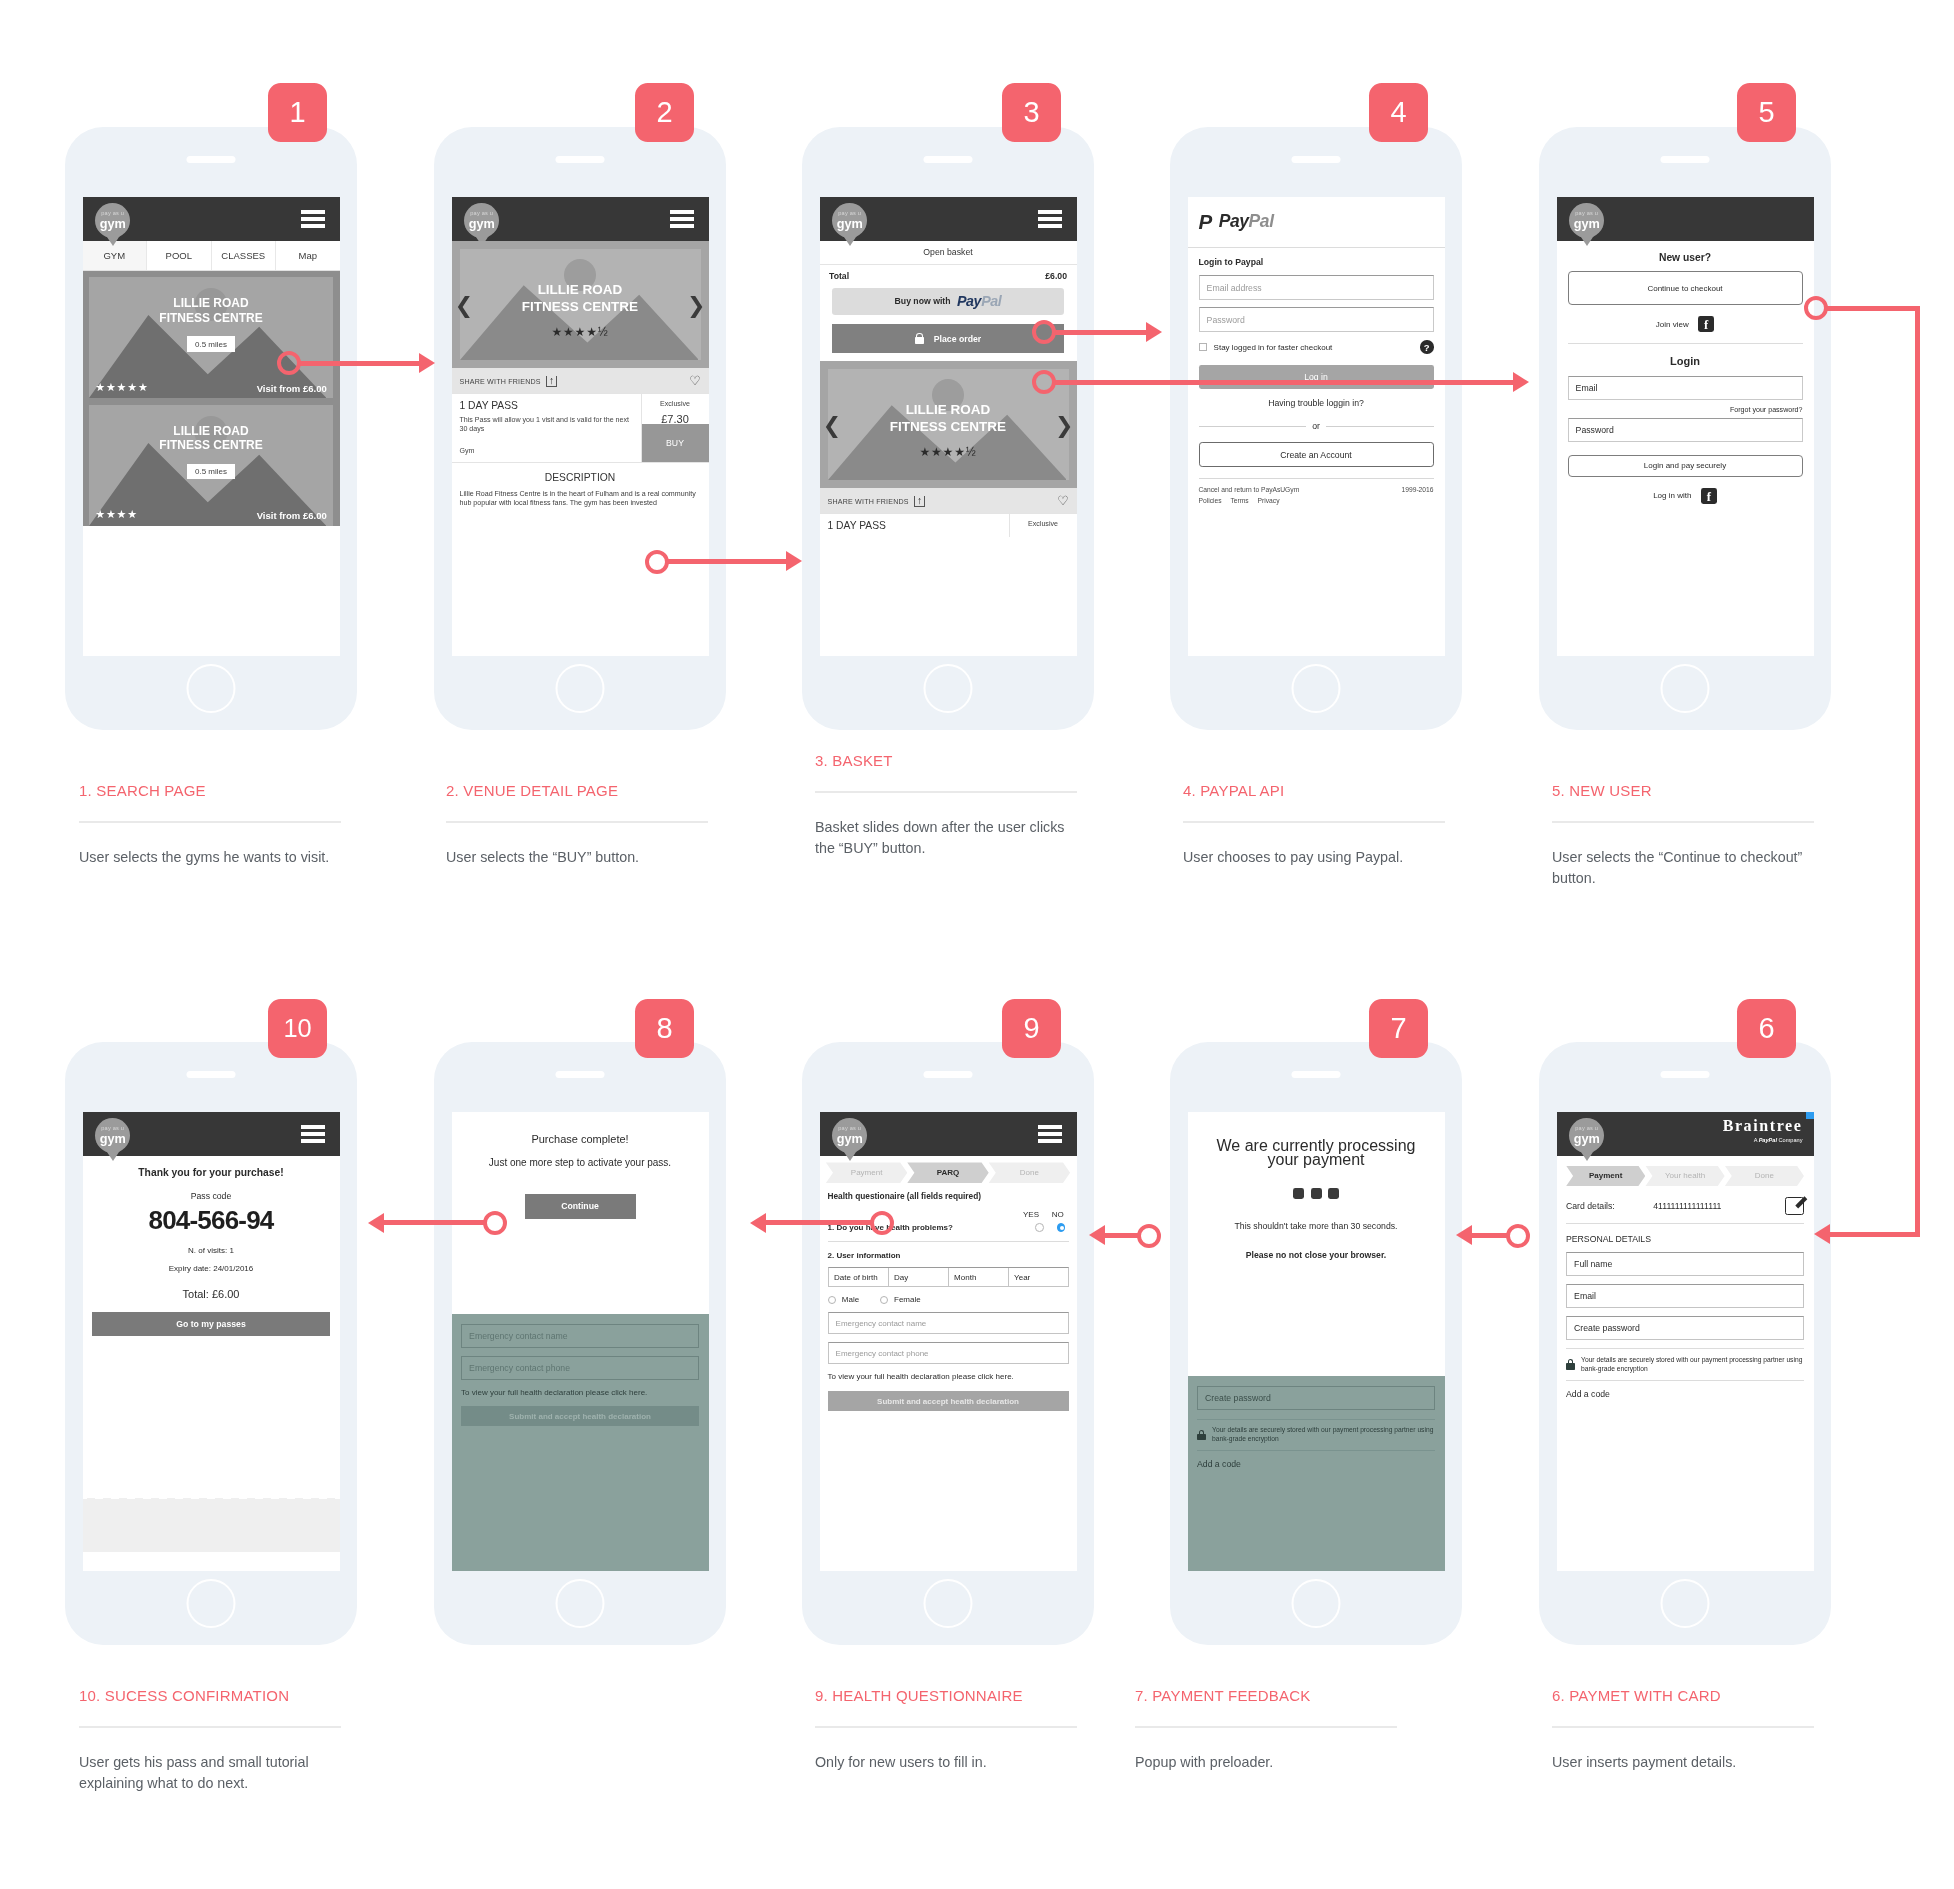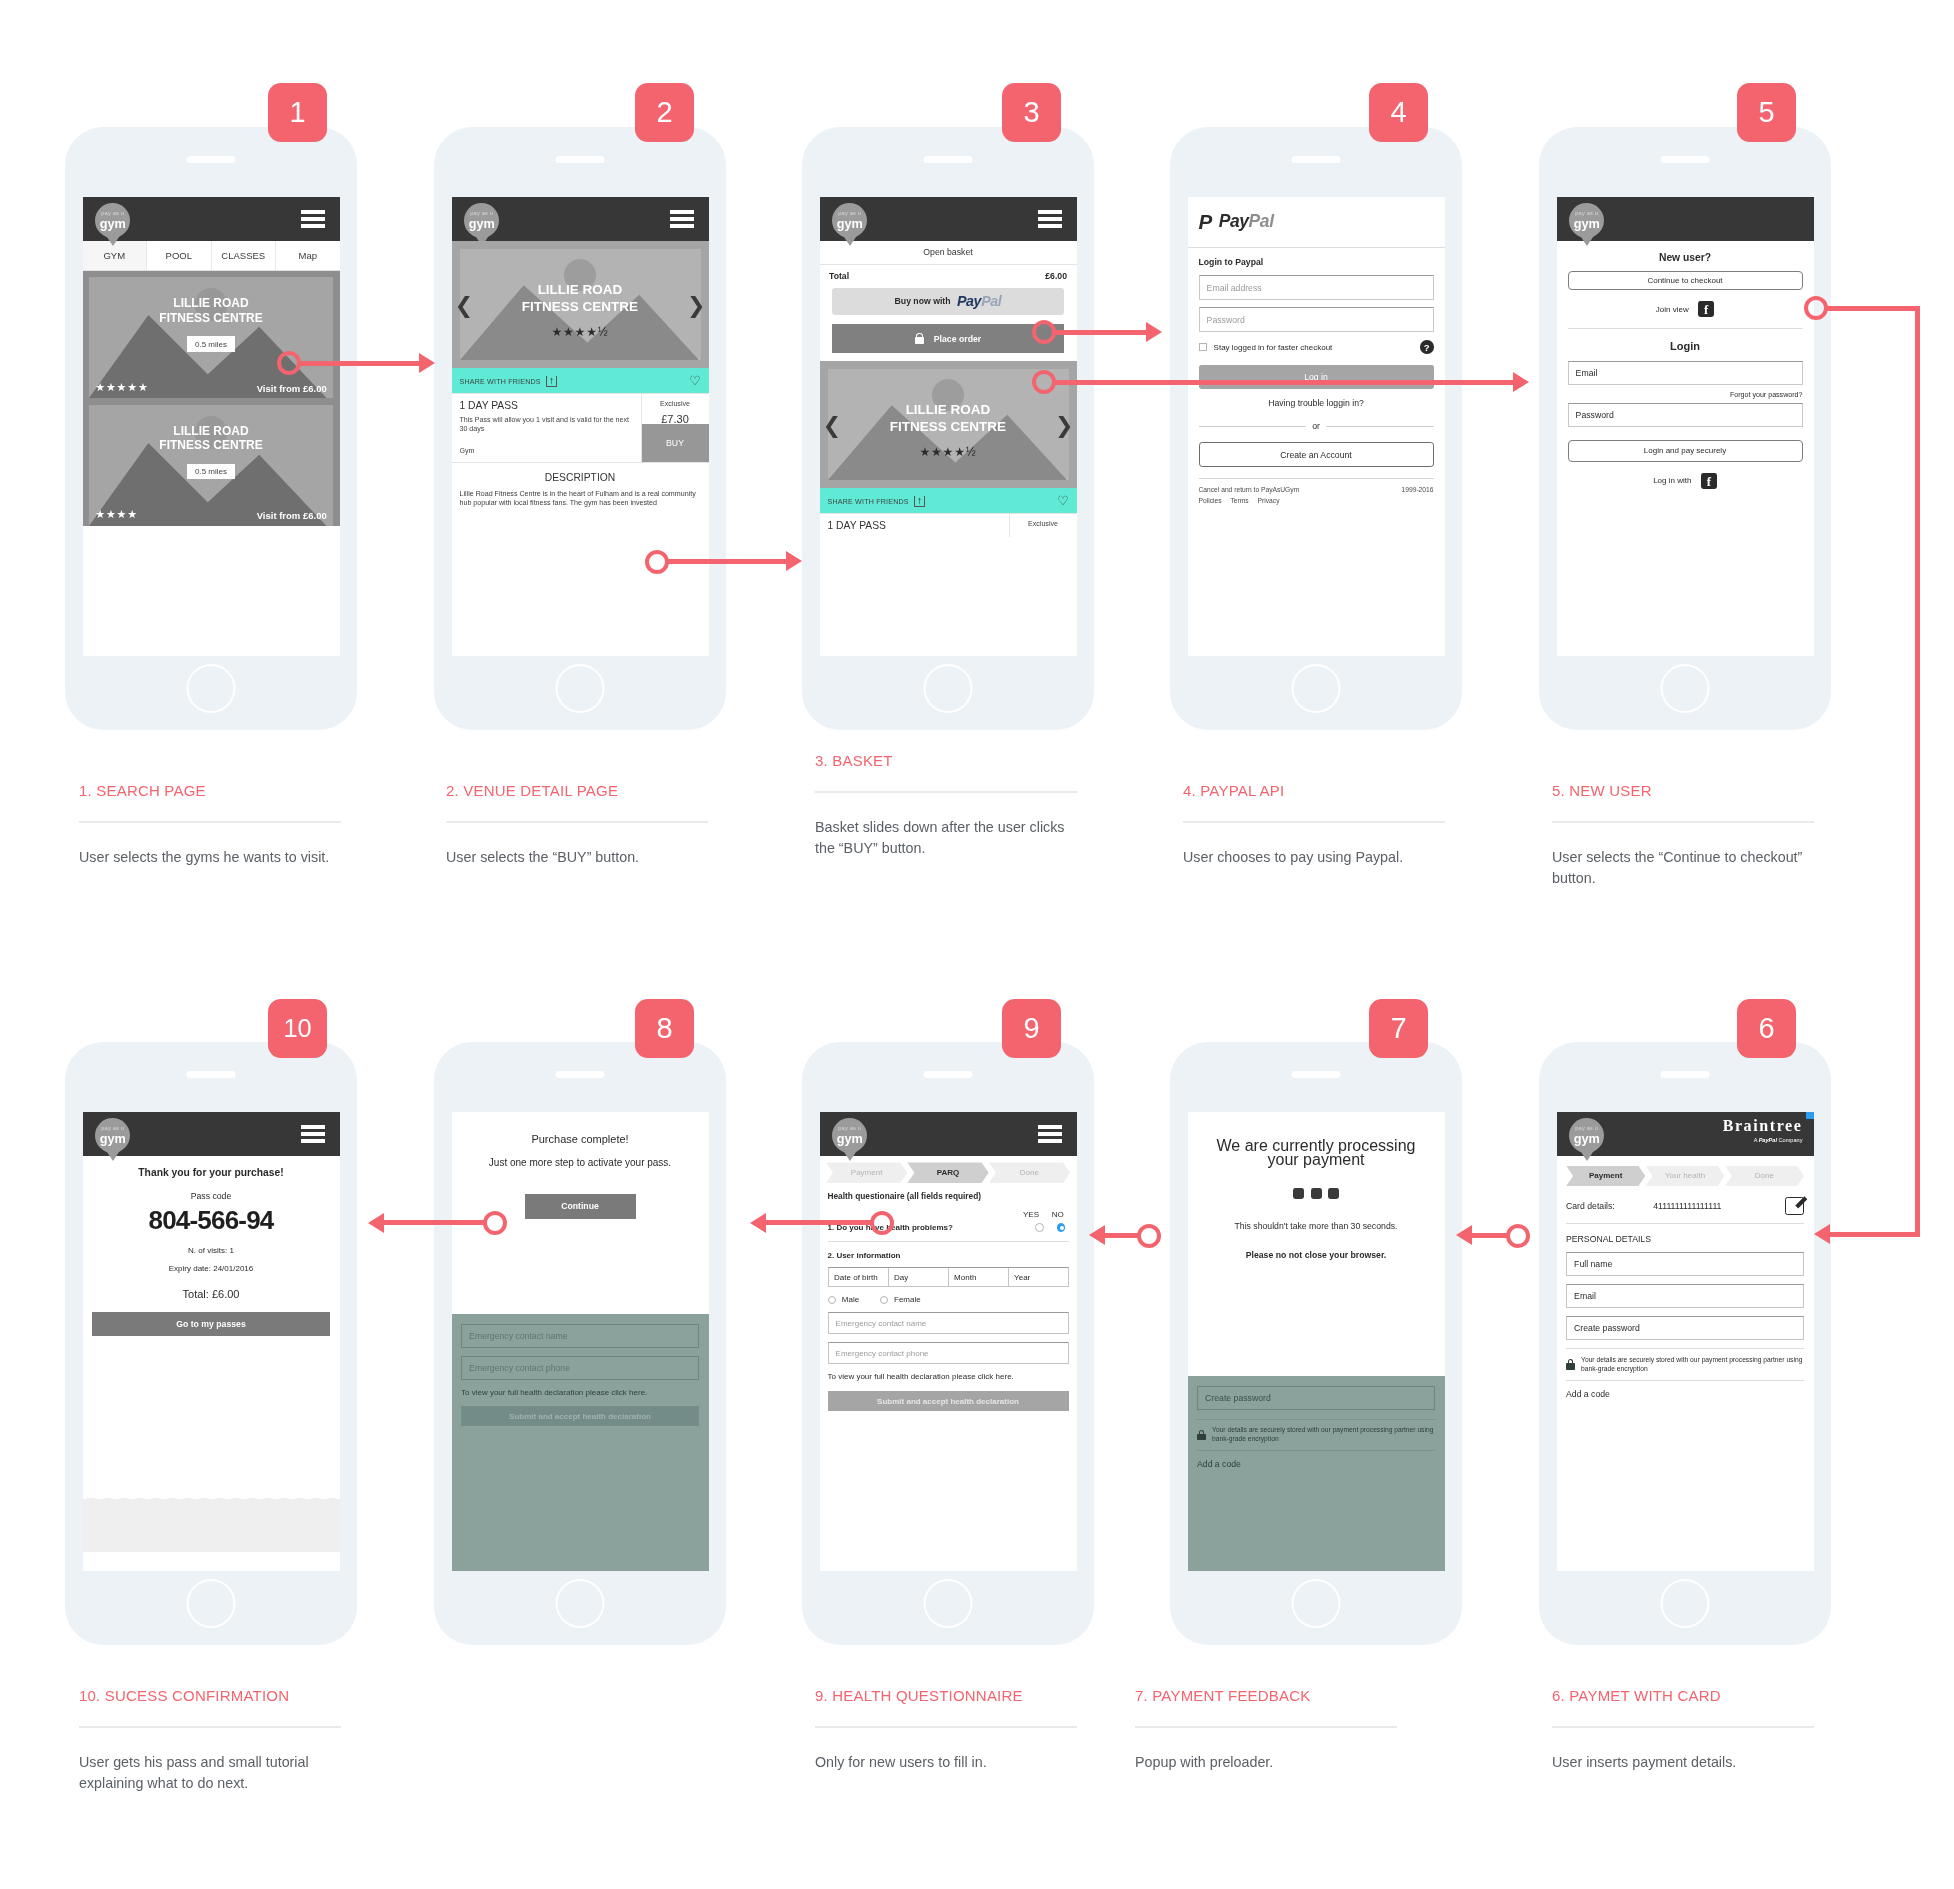--- a/index.html
+++ b/index.html
@@ -140,21 +140,21 @@
   .heroinner .hstars {
     position:absolute; bottom:20.6px; left:0; right:0; text-align:center;
     font-size:12px; color:#2b2b2b; z-index:3; letter-spacing:0.8px;
   }
   .chev { position:absolute; top:50%; transform:translateY(-50%);
     font-size:22px; color:#3a3a3a; z-index:5; font-family:"DejaVu Sans", sans-serif; }
   .chev.l { left:3.2px; } .chev.r { right:3.2px; }
 
   .sharerow {
     display:flex; align-items:center; justify-content:space-between;
-    padding:4.8px 8px; border-bottom:0.8px solid #e4e4e4; background:#5eead4;
+    padding:4.8px 8px; border-bottom:0.8px solid #e4e4e4; background:#e5e5e5;
   }
   .sharerow .lbl { font-size:7.1px; color:#444; letter-spacing:0.2px; }
   .sharerow .heart { font-size:12.7px; color:#3b3b3b; }
   .upbox { display:inline-block; margin-left:4.8px; font-size:10.3px; color:#2b2b2b;
      border-left:0.8px solid #555; border-right:0.8px solid #555; border-bottom:0.8px solid #555;
      padding:0 2.4px; line-height:10.3px; }
 
   .passrow { display:flex; border-bottom:0.8px solid #e4e4e4; }
   .passleft { flex:1; padding:6.4px 8px; border-right:0.8px solid #e4e4e4; }
   .passleft .ptitle { font-size:10.3px; color:#333; margin-bottom:4.8px; }
@@ -220,21 +220,21 @@
   .btn-outline { height:25.4px; border:0.8px solid #6b6b6b; border-radius:3.2px;
       font-size:8.7px; color:#2b2b2b; display:flex; align-items:center; justify-content:center;}
   .pp-foot { border-top:0.8px solid #d8d8d8; margin-top:11px; padding-top:6.4px;
       font-size:6.7px; color:#4a4a4a;}
   .pp-foot .r1 { display:flex; justify-content:space-between; margin-bottom:4px;}
   .pp-foot .r2 span { margin-right:7.1px; }
 
   
   .nu-body { padding:11px 11px; }
   .nu-h { text-align:center; font-size:10.3px; font-weight:bold; color:#2b2b2b; margin-bottom:8px;}
-  .nu-btn { height:19px; border:0.8px solid #7d7d7d; border-radius:4px; font-size:8px;
+  .nu-btn { height:34px; border:0.8px solid #7d7d7d; border-radius:4px; font-size:8px;
       color:#2b2b2b; display:flex; align-items:center; justify-content:center;}
   .joinrow { display:flex; align-items:center; justify-content:center; gap:9.5px; margin:11px 0 11px 0;}
   .joinrow .jt { font-size:8px; color:#2b2b2b; }
   .fb { width:16px; height:16px; background:#2b2b2b; border-radius:2.4px; color:#fff;
       font-family:"Liberation Serif", serif; font-weight:bold; font-size:12.7px;
       display:flex; align-items:flex-end; justify-content:center; line-height:1;}
   .hr { height:0.8px; background:#dcdcdc; margin:6.4px 0 11px 0;}
   .nu-login { text-align:center; font-size:11px; font-weight:bold; color:#2b2b2b; margin-bottom:9.5px;}
   .field2 { border:0.8px solid #c9c9c9; border-top:1.6px solid #9a9a9a; height:24px;
       display:flex; align-items:center; padding:0 7.1px; font-size:8.7px; color:#2b2b2b; background:#fff;}

